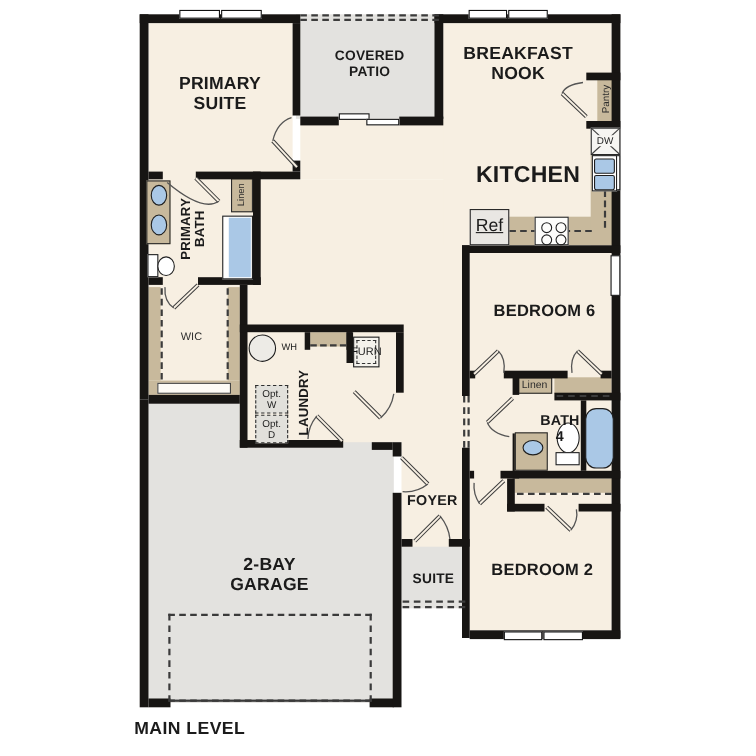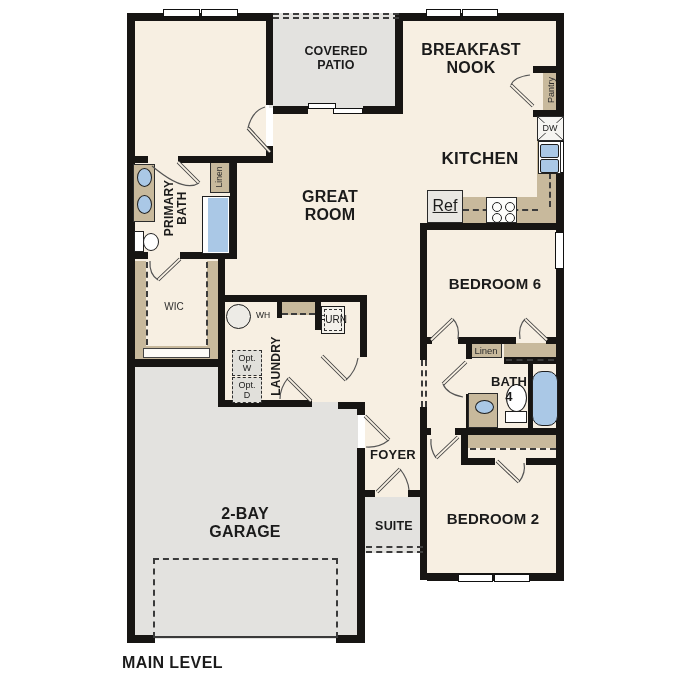--- a/index.html
+++ b/index.html
@@ -247,27 +247,27 @@
         <line x1="377" y1="492" x2="400" y2="469" stroke="#3c3c3c" stroke-width="3.6"></line>
         <line x1="377" y1="492" x2="400" y2="469" stroke="#f7efe2" stroke-width="1.8"></line>
         <path d="M400,469 Q408,479 409,490" fill="none" stroke="#555" stroke-width="1.2"></path>
       </g>
       <g>
         <line x1="538" y1="117" x2="563" y2="140" stroke="#3f3f3f" stroke-width="1"></line>
         <line x1="563" y1="117" x2="538" y2="140" stroke="#3f3f3f" stroke-width="1"></line>
       </g>
     </svg>
 
+  <div class="lbl" style="left:200px;top:86px;font-size:16px;">PRIMARY
+SUITE</div>
   <div class="lbl" style="left:336px;top:58px;font-size:12.5px;">COVERED
 PATIO</div>
   <div class="lbl" style="left:471px;top:59px;font-size:16px;">BREAKFAST
 NOOK</div>
-  <div class="lbl" style="left:480px;top:159px;font-size:17px;">KITCHEN</div>
-  <div class="lbl" style="left:330px;top:206px;font-size:16px;">GREAT
-ROOM</div>
+  <div class="lbl" style="left:480px;top:159px;font-size:21px;">KITCHEN</div>
   <div class="lbl" style="left:495px;top:284px;font-size:15px;">BEDROOM 6</div>
   <div class="lbl" style="left:509px;top:390px;font-size:13px;">BATH
 4</div>
   <div class="lbl" style="left:493px;top:519px;font-size:15px;">BEDROOM 2</div>
   <div class="lbl" style="left:393px;top:455px;font-size:13px;">FOYER</div>
   <div class="lbl" style="left:394px;top:526px;font-size:12.5px;">SUITE</div>
   <div class="lbl" style="left:245px;top:523px;font-size:16px;">2-BAY
 GARAGE</div>
   <div class="lbl sm" style="left:174px;top:307px;font-size:10px;color:#2f2f2f;">WIC</div>
   <div class="lbl v" style="left:277px;top:366px;font-size:12px;">LAUNDRY</div>

